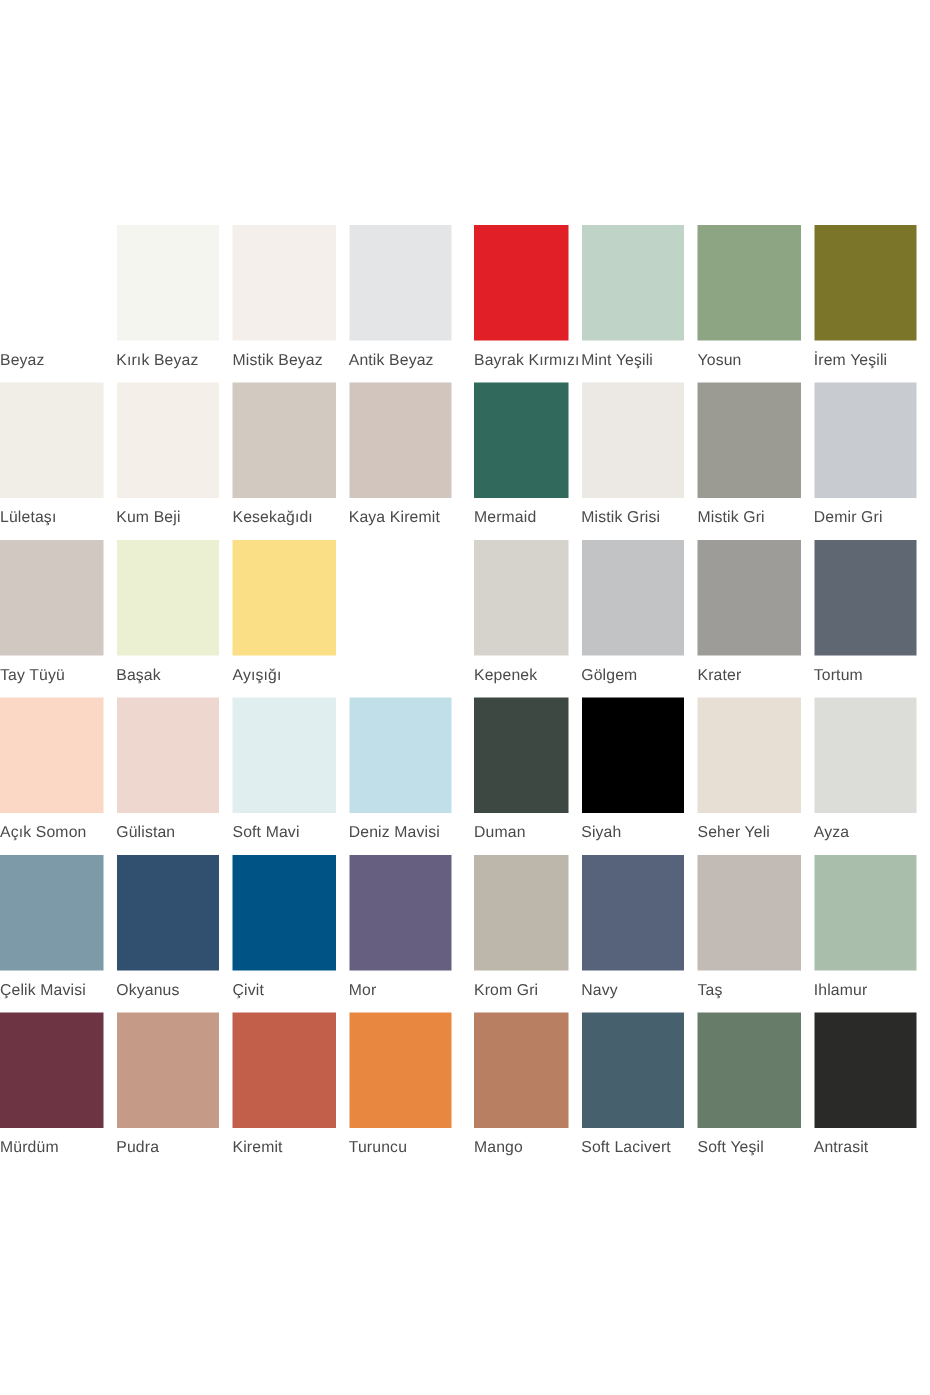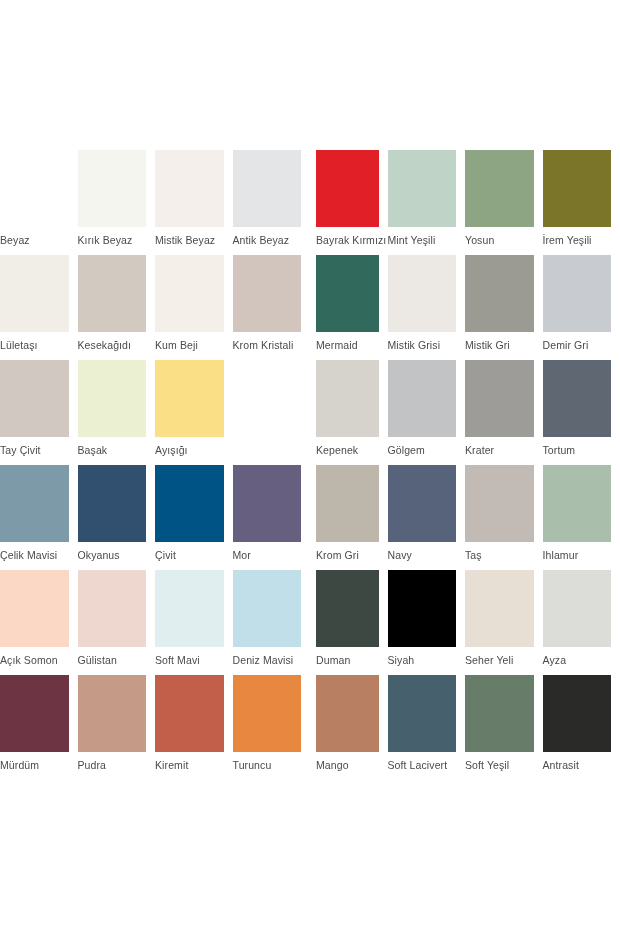--- a/index.html
+++ b/index.html
@@ -119,30 +119,30 @@
           </div>
         </div>
       </div>
       <div class="palette-row">
         <div class="group group-left">
           <div class="swatch-cell">
             <div class="swatch-chip" style="background-color: rgb(241, 238, 232);"></div>
             <div class="swatch-label" style="color: rgb(74, 74, 74);">Lületaşı</div>
           </div>
           <div class="swatch-cell">
+            <div class="swatch-chip" style="background-color: rgb(245, 239, 234);"></div>
+            <div class="swatch-label" style="color: rgb(74, 74, 74);">Kum Beji</div>
+          </div>
+          <div class="swatch-cell">
             <div class="swatch-chip" style="background-color: rgb(210, 202, 192);"></div>
             <div class="swatch-label" style="color: rgb(74, 74, 74);">Kesekağıdı</div>
           </div>
           <div class="swatch-cell">
-            <div class="swatch-chip" style="background-color: rgb(245, 239, 234);"></div>
-            <div class="swatch-label" style="color: rgb(74, 74, 74);">Kum Beji</div>
-          </div>
-          <div class="swatch-cell">
             <div class="swatch-chip" style="background-color: rgb(210, 197, 189);"></div>
-            <div class="swatch-label" style="color: rgb(74, 74, 74);">Krom Kristali</div>
+            <div class="swatch-label" style="color: rgb(74, 74, 74);">Kaya Kiremit</div>
           </div>
         </div>
         <div class="group group-right">
           <div class="swatch-cell">
             <div class="swatch-chip" style="background-color: rgb(49, 105, 92);"></div>
             <div class="swatch-label" style="color: rgb(74, 74, 74);">Mermaid</div>
           </div>
           <div class="swatch-cell">
             <div class="swatch-chip" style="background-color: rgb(236, 233, 229);"></div>
             <div class="swatch-label" style="color: rgb(74, 74, 74);">Mistik Grisi</div>
@@ -154,21 +154,21 @@
           <div class="swatch-cell">
             <div class="swatch-chip" style="background-color: rgb(200, 203, 208);"></div>
             <div class="swatch-label" style="color: rgb(74, 74, 74);">Demir Gri</div>
           </div>
         </div>
       </div>
       <div class="palette-row">
         <div class="group group-left">
           <div class="swatch-cell">
             <div class="swatch-chip" style="background-color: rgb(209, 200, 194);"></div>
-            <div class="swatch-label" style="color: rgb(74, 74, 74);">Tay Çivit</div>
+            <div class="swatch-label" style="color: rgb(74, 74, 74);">Tay Tüyü</div>
           </div>
           <div class="swatch-cell">
             <div class="swatch-chip" style="background-color: rgb(236, 240, 210);"></div>
             <div class="swatch-label" style="color: rgb(74, 74, 74);">Başak</div>
           </div>
           <div class="swatch-cell">
             <div class="swatch-chip" style="background-color: rgb(251, 223, 134);"></div>
             <div class="swatch-label" style="color: rgb(74, 74, 74);">Ayışığı</div>
           </div>
         </div>
@@ -187,20 +187,58 @@
           </div>
           <div class="swatch-cell">
             <div class="swatch-chip" style="background-color: rgb(94, 103, 114);"></div>
             <div class="swatch-label" style="color: rgb(74, 74, 74);">Tortum</div>
           </div>
         </div>
       </div>
       <div class="palette-row">
         <div class="group group-left">
           <div class="swatch-cell">
+            <div class="swatch-chip" style="background-color: rgb(250, 216, 197);"></div>
+            <div class="swatch-label" style="color: rgb(74, 74, 74);">Açık Somon</div>
+          </div>
+          <div class="swatch-cell">
+            <div class="swatch-chip" style="background-color: rgb(238, 215, 206);"></div>
+            <div class="swatch-label" style="color: rgb(74, 74, 74);">Gülistan</div>
+          </div>
+          <div class="swatch-cell">
+            <div class="swatch-chip" style="background-color: rgb(224, 238, 239);"></div>
+            <div class="swatch-label" style="color: rgb(74, 74, 74);">Soft Mavi</div>
+          </div>
+          <div class="swatch-cell">
+            <div class="swatch-chip" style="background-color: rgb(192, 223, 233);"></div>
+            <div class="swatch-label" style="color: rgb(74, 74, 74);">Deniz Mavisi</div>
+          </div>
+        </div>
+        <div class="group group-right">
+          <div class="swatch-cell">
+            <div class="swatch-chip" style="background-color: rgb(62, 72, 67);"></div>
+            <div class="swatch-label" style="color: rgb(74, 74, 74);">Duman</div>
+          </div>
+          <div class="swatch-cell">
+            <div class="swatch-chip" style="background-color: rgb(0, 0, 0);"></div>
+            <div class="swatch-label" style="color: rgb(74, 74, 74);">Siyah</div>
+          </div>
+          <div class="swatch-cell">
+            <div class="swatch-chip" style="background-color: rgb(231, 222, 212);"></div>
+            <div class="swatch-label" style="color: rgb(74, 74, 74);">Seher Yeli</div>
+          </div>
+          <div class="swatch-cell">
+            <div class="swatch-chip" style="background-color: rgb(220, 220, 217);"></div>
+            <div class="swatch-label" style="color: rgb(74, 74, 74);">Ayza</div>
+          </div>
+        </div>
+      </div>
+      <div class="palette-row">
+        <div class="group group-left">
+          <div class="swatch-cell">
             <div class="swatch-chip" style="background-color: rgb(125, 154, 168);"></div>
             <div class="swatch-label" style="color: rgb(74, 74, 74);">Çelik Mavisi</div>
           </div>
           <div class="swatch-cell">
             <div class="swatch-chip" style="background-color: rgb(49, 79, 110);"></div>
             <div class="swatch-label" style="color: rgb(74, 74, 74);">Okyanus</div>
           </div>
           <div class="swatch-cell">
             <div class="swatch-chip" style="background-color: rgb(0, 84, 133);"></div>
             <div class="swatch-label" style="color: rgb(74, 74, 74);">Çivit</div>
@@ -225,58 +263,20 @@
           </div>
           <div class="swatch-cell">
             <div class="swatch-chip" style="background-color: rgb(170, 191, 171);"></div>
             <div class="swatch-label" style="color: rgb(74, 74, 74);">Ihlamur</div>
           </div>
         </div>
       </div>
       <div class="palette-row">
         <div class="group group-left">
           <div class="swatch-cell">
-            <div class="swatch-chip" style="background-color: rgb(250, 216, 197);"></div>
-            <div class="swatch-label" style="color: rgb(74, 74, 74);">Açık Somon</div>
-          </div>
-          <div class="swatch-cell">
-            <div class="swatch-chip" style="background-color: rgb(238, 215, 206);"></div>
-            <div class="swatch-label" style="color: rgb(74, 74, 74);">Gülistan</div>
-          </div>
-          <div class="swatch-cell">
-            <div class="swatch-chip" style="background-color: rgb(224, 238, 239);"></div>
-            <div class="swatch-label" style="color: rgb(74, 74, 74);">Soft Mavi</div>
-          </div>
-          <div class="swatch-cell">
-            <div class="swatch-chip" style="background-color: rgb(192, 223, 233);"></div>
-            <div class="swatch-label" style="color: rgb(74, 74, 74);">Deniz Mavisi</div>
-          </div>
-        </div>
-        <div class="group group-right">
-          <div class="swatch-cell">
-            <div class="swatch-chip" style="background-color: rgb(62, 72, 67);"></div>
-            <div class="swatch-label" style="color: rgb(74, 74, 74);">Duman</div>
-          </div>
-          <div class="swatch-cell">
-            <div class="swatch-chip" style="background-color: rgb(0, 0, 0);"></div>
-            <div class="swatch-label" style="color: rgb(74, 74, 74);">Siyah</div>
-          </div>
-          <div class="swatch-cell">
-            <div class="swatch-chip" style="background-color: rgb(231, 222, 212);"></div>
-            <div class="swatch-label" style="color: rgb(74, 74, 74);">Seher Yeli</div>
-          </div>
-          <div class="swatch-cell">
-            <div class="swatch-chip" style="background-color: rgb(220, 220, 217);"></div>
-            <div class="swatch-label" style="color: rgb(74, 74, 74);">Ayza</div>
-          </div>
-        </div>
-      </div>
-      <div class="palette-row">
-        <div class="group group-left">
-          <div class="swatch-cell">
             <div class="swatch-chip" style="background-color: rgb(109, 52, 68);"></div>
             <div class="swatch-label" style="color: rgb(74, 74, 74);">Mürdüm</div>
           </div>
           <div class="swatch-cell">
             <div class="swatch-chip" style="background-color: rgb(197, 154, 134);"></div>
             <div class="swatch-label" style="color: rgb(74, 74, 74);">Pudra</div>
           </div>
           <div class="swatch-cell">
             <div class="swatch-chip" style="background-color: rgb(193, 95, 75);"></div>
             <div class="swatch-label" style="color: rgb(74, 74, 74);">Kiremit</div>

